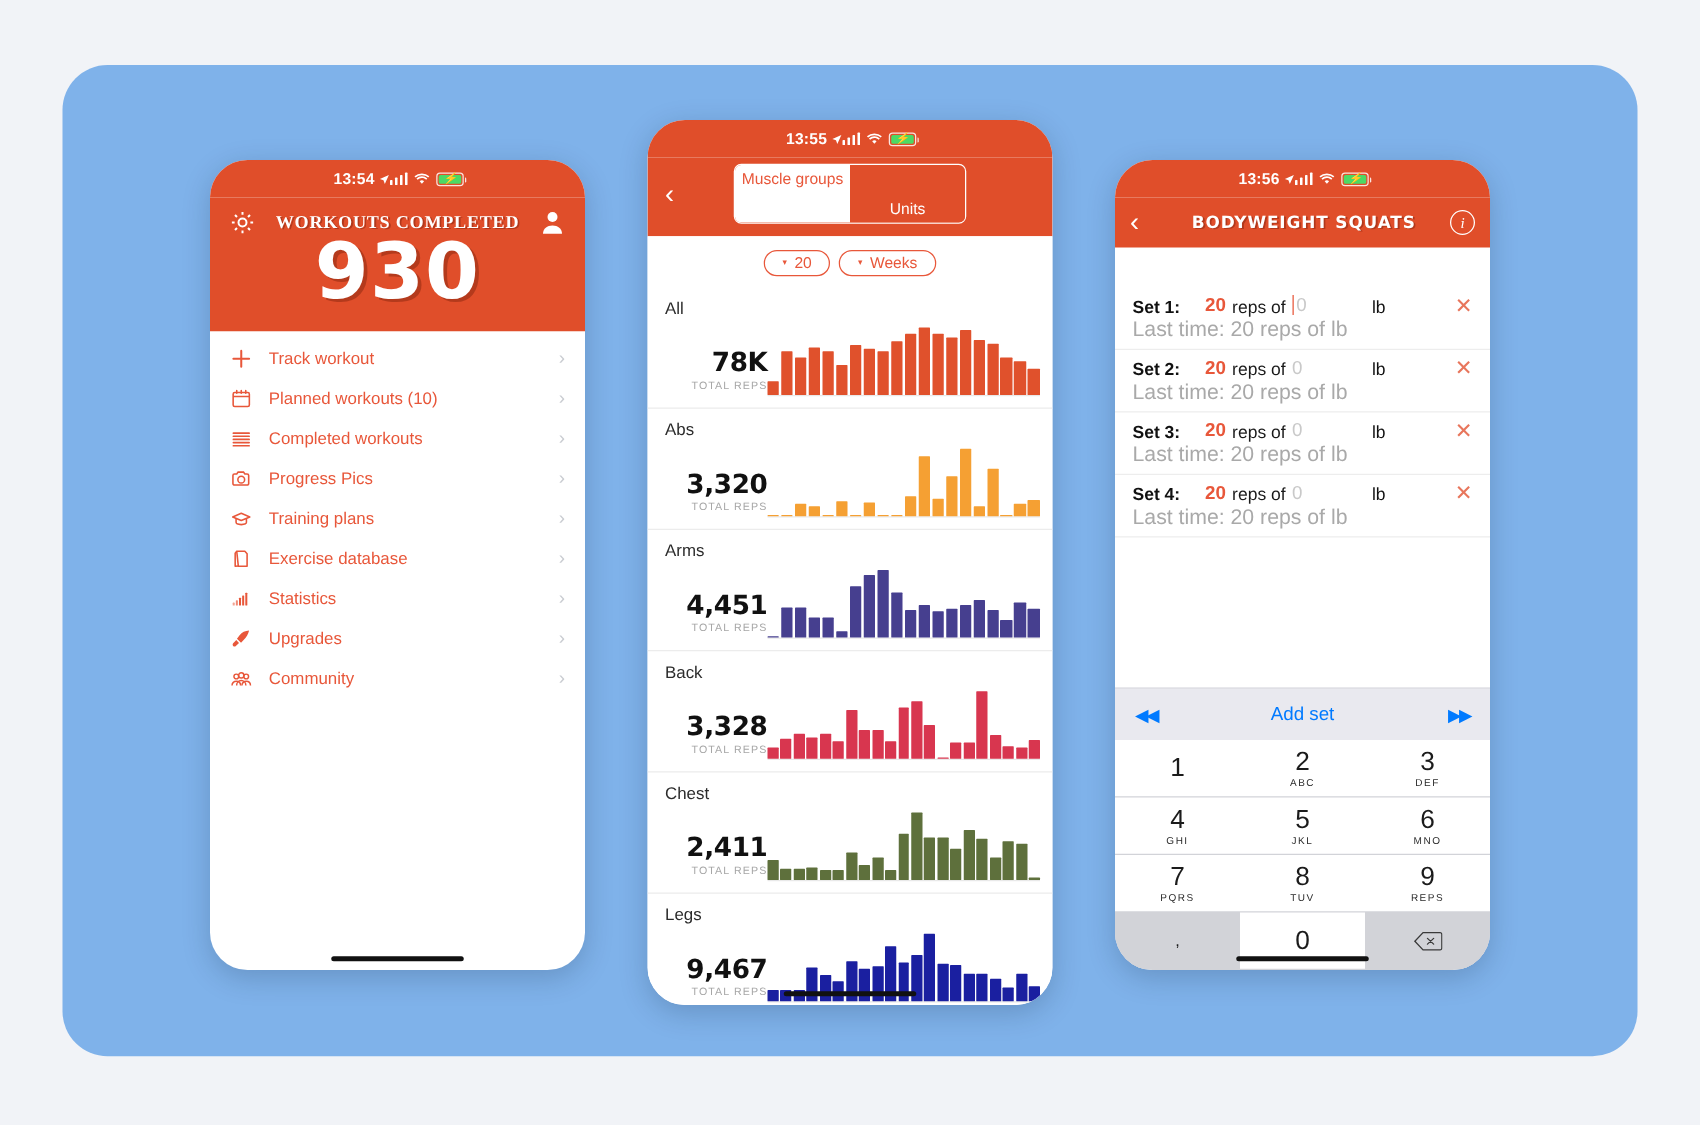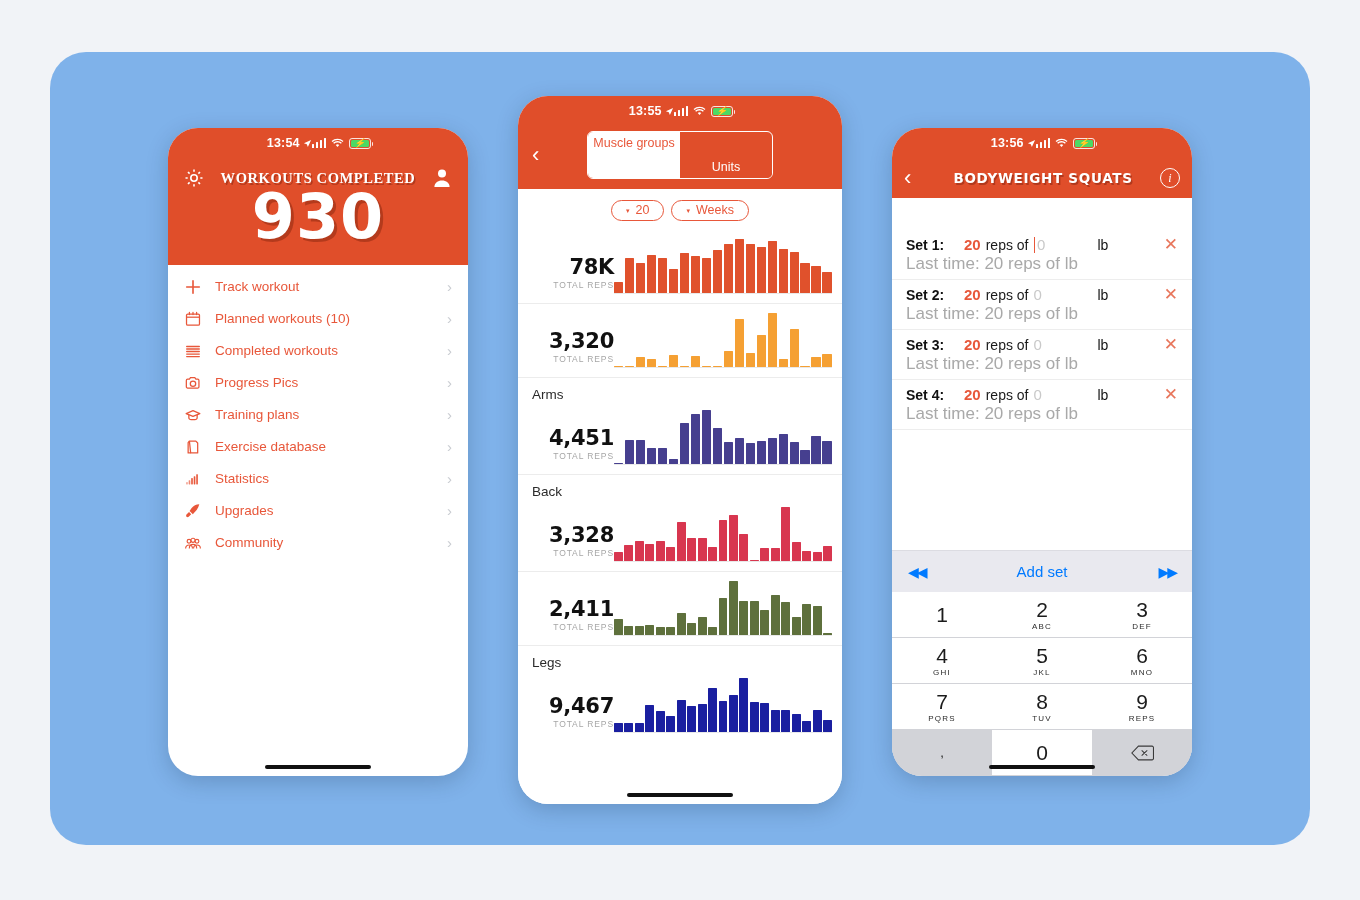--- a/index.html
+++ b/index.html
@@ -342,20 +342,21 @@
           <span class="tri">▾</span>
           <span>20</span>
         </div>
         <div class="pill">
           <span class="tri">▾</span>
           <span>Weeks</span>
         </div>
       </div>
       <div id="groups">
           <div class="grp">
+            <div class="grp-name">All</div>
             <div class="grp-row">
               <div class="grp-stat">
                 <div class="grp-val">78K</div>
                 <div class="grp-sub">TOTAL REPS</div>
               </div>
               <div class="spark">
                 <b title="1: 14" style="height: 11.1176px; background: rgb(224, 81, 44);"></b>
                 <b title="2: 44" style="height: 34.9412px; background: rgb(224, 81, 44);"></b>
                 <b title="3: 38" style="height: 30.1765px; background: rgb(224, 81, 44);"></b>
                 <b title="4: 48" style="height: 38.1176px; background: rgb(224, 81, 44);"></b>
@@ -372,20 +373,21 @@
                 <b title="15: 66" style="height: 52.4118px; background: rgb(224, 81, 44);"></b>
                 <b title="16: 56" style="height: 44.4706px; background: rgb(224, 81, 44);"></b>
                 <b title="17: 52" style="height: 41.2941px; background: rgb(224, 81, 44);"></b>
                 <b title="18: 38" style="height: 30.1765px; background: rgb(224, 81, 44);"></b>
                 <b title="19: 34" style="height: 27px; background: rgb(224, 81, 44);"></b>
                 <b title="20: 26" style="height: 20.6471px; background: rgb(224, 81, 44);"></b>
               </div>
             </div>
           </div>
           <div class="grp">
+            <div class="grp-name">Abs</div>
             <div class="grp-row">
               <div class="grp-stat">
                 <div class="grp-val">3,320</div>
                 <div class="grp-sub">TOTAL REPS</div>
               </div>
               <div class="spark">
                 <b title="1: 1" style="height: 1px; background: rgb(245, 160, 51);"></b>
                 <b title="2: 1" style="height: 1px; background: rgb(245, 160, 51);"></b>
                 <b title="3: 10" style="height: 10px; background: rgb(245, 160, 51);"></b>
                 <b title="4: 8" style="height: 8px; background: rgb(245, 160, 51);"></b>
@@ -465,20 +467,21 @@
                 <b title="16: 14" style="height: 13.5px; background: rgb(216, 54, 79);"></b>
                 <b title="17: 56" style="height: 54px; background: rgb(216, 54, 79);"></b>
                 <b title="18: 20" style="height: 19.2857px; background: rgb(216, 54, 79);"></b>
                 <b title="19: 10" style="height: 9.64286px; background: rgb(216, 54, 79);"></b>
                 <b title="20: 9" style="height: 8.67857px; background: rgb(216, 54, 79);"></b>
                 <b title="undefined: 16" style="height: 15.4286px; background: rgb(216, 54, 79);"></b>
               </div>
             </div>
           </div>
           <div class="grp">
+            <div class="grp-name">Chest</div>
             <div class="grp-row">
               <div class="grp-stat">
                 <div class="grp-val">2,411</div>
                 <div class="grp-sub">TOTAL REPS</div>
               </div>
               <div class="spark">
                 <b title="1: 14" style="height: 15.75px; background: rgb(94, 112, 60);"></b>
                 <b title="2: 8" style="height: 9px; background: rgb(94, 112, 60);"></b>
                 <b title="3: 8" style="height: 9px; background: rgb(94, 112, 60);"></b>
                 <b title="4: 9" style="height: 10.125px; background: rgb(94, 112, 60);"></b>

